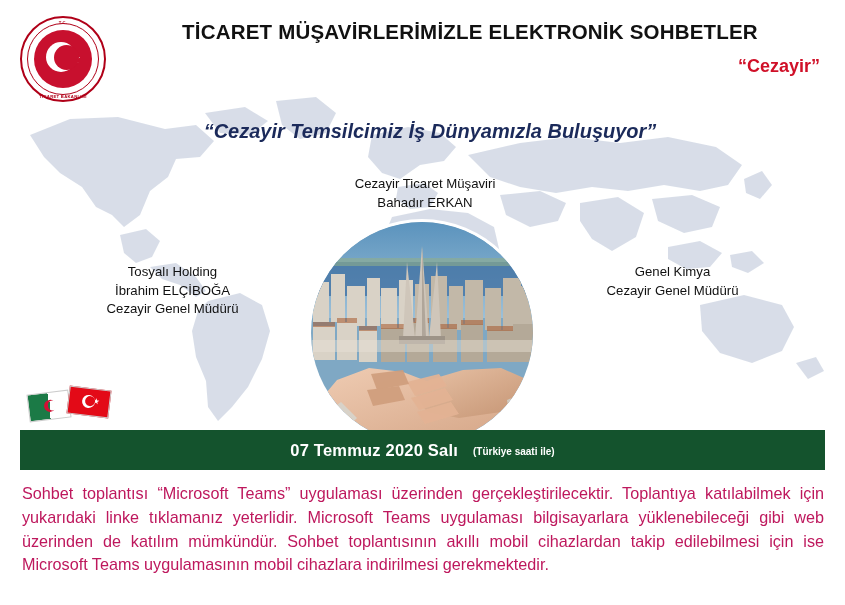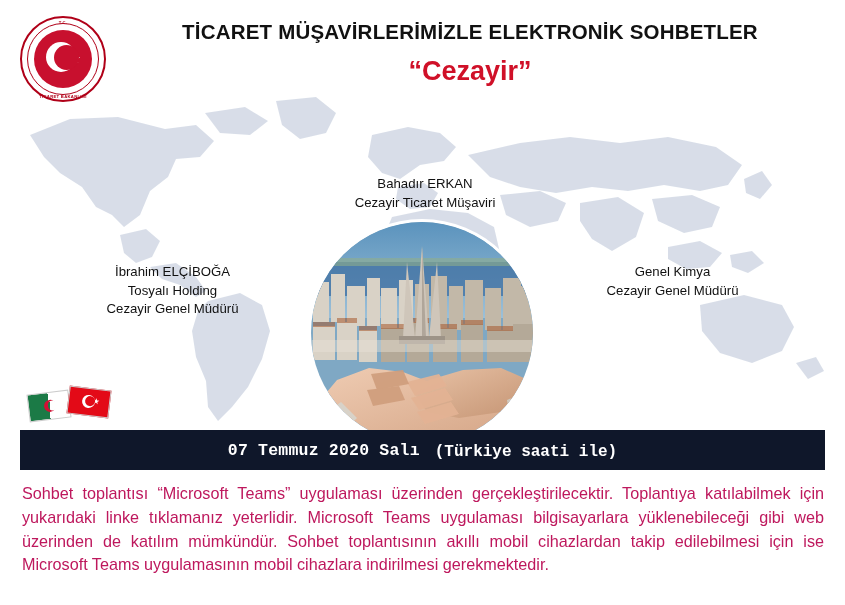--- a/index.html
+++ b/index.html
@@ -123,22 +123,22 @@
     font-size: 20.5px;
     font-weight: bold;
     color: #111111;
     letter-spacing: 0.2px;
   }
   .title-red {
     position: absolute;
     left: 120px;
     top: 56px;
     width: 700px;
-    text-align: center;
-    font-size: 27px;
+    text-align: right;
+    font-size: 18px;
     font-weight: bold;
     color: #d01028;
   }
   .subtitle-italic {
     position: absolute;
     left: 70px;
     top: 120px;
     width: 720px;
     text-align: center;
     font-size: 20px;
@@ -239,39 +239,38 @@
     color: #ffffff; font-size: 8px; line-height: 1;
   }
 
   
   .date-band {
     position: absolute;
     left: 20px;
     top: 430px;
     width: 805px;
     height: 40px;
-    background: #0f172a;
+    background: #14532d;
     display: flex;
     align-items: center;
     justify-content: center;
     gap: 35px;
     color: #ffffff;
-    font-family: Liberation Mono, monospace;
   }
   .date-band .dt {
     font-size: 16.5px;
     font-weight: bold;
     letter-spacing: 0.2px;
   }
   .date-band .tm {
     font-size: 16.5px;
     font-weight: bold;
   }
   .date-band .tz {
-    font-size: 16px;
+    font-size: 10px;
     font-weight: bold;
     margin-left: -20px;
     align-self: center;
     padding-top: 3px;
   }
 
   
   .body-text {
     position: absolute;
     left: 22px;
@@ -331,29 +330,30 @@
     <div class="emblem-text-bottom">TİCARET BAKANLIĞI</div>
     <div class="emblem-inner">
       <div class="emblem-crescent">
         <span class="emblem-star">★</span>
       </div>
     </div>
   </div>
 
   <div class="title-main">TİCARET MÜŞAVİRLERİMİZLE ELEKTRONİK SOHBETLER</div>
   <div class="title-red">“Cezayir”</div>
+  <div class="subtitle-italic">“Cezayir Temsilcimiz İş Dünyamızla Buluşuyor”</div>
 
   <div class="speaker speaker-top">
+    <span class="nm">Cezayir Ticaret Müşaviri</span>
     <span class="nm">Bahadır ERKAN</span>
-    <span class="nm">Cezayir Ticaret Müşaviri</span>
   </div>
 
   <div class="speaker speaker-left">
+    <span class="nm">Tosyalı Holding</span>
     <span class="nm">İbrahim ELÇİBOĞA</span>
-    <span class="nm">Tosyalı Holding</span>
     <span class="nm">Cezayir Genel Müdürü</span>
   </div>
 
   <div class="speaker speaker-right">
     <span class="nm">Genel Kimya</span>
     <span class="nm">Cezayir Genel Müdürü</span>
   </div>
 
   <div class="photo-circle">
     <svg class="photo-svg" width="222" height="222" viewBox="0 0 222 222" xmlns="http://www.w3.org/2000/svg">

